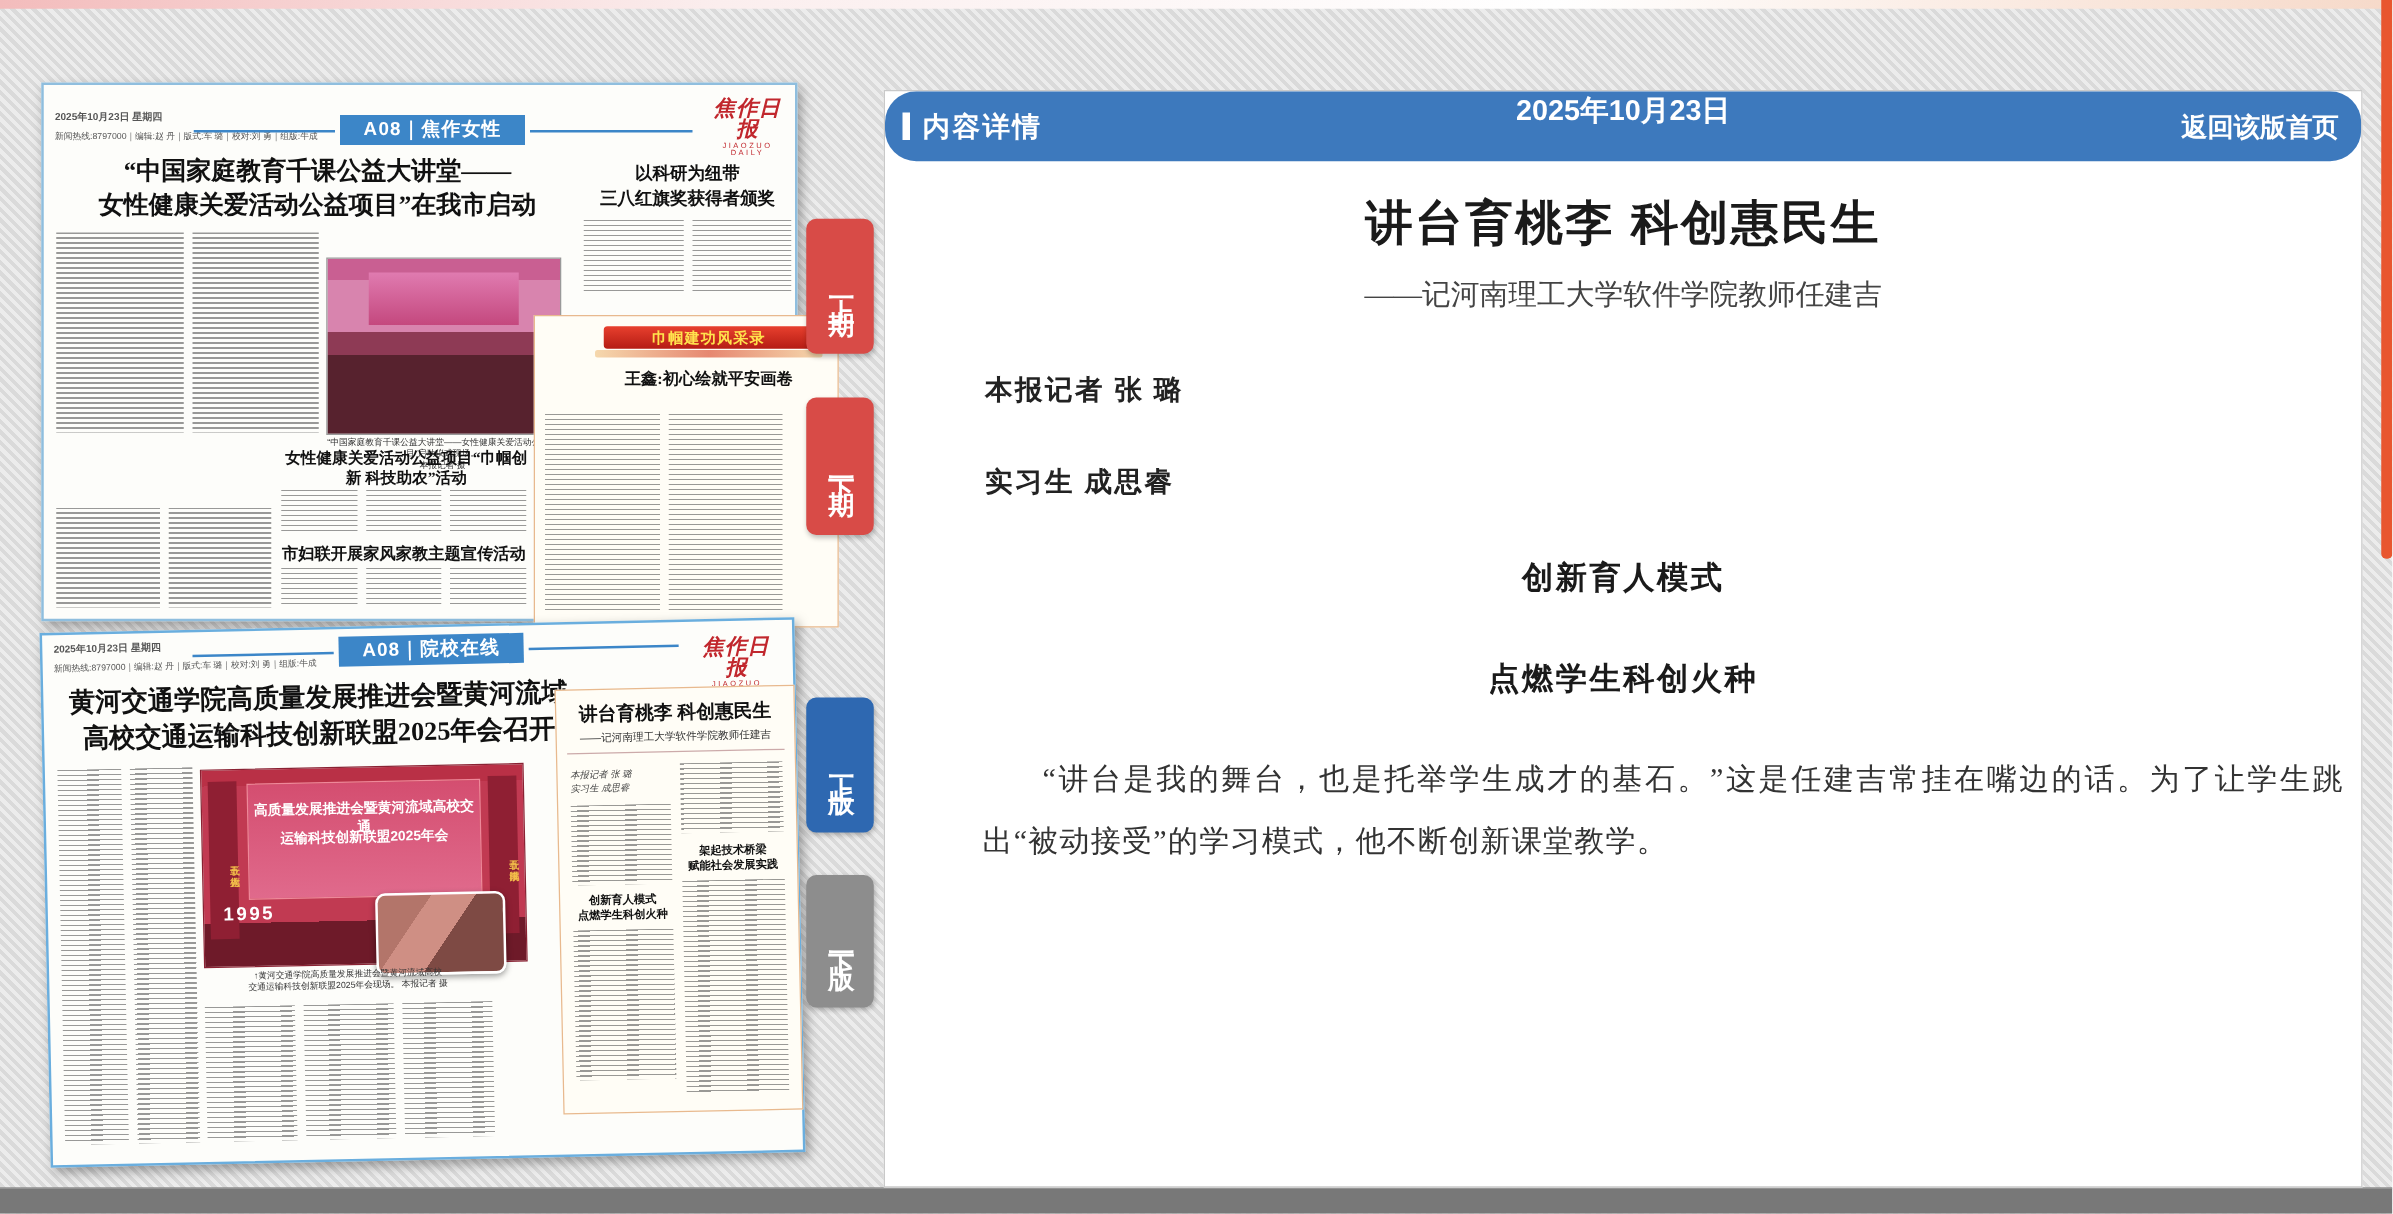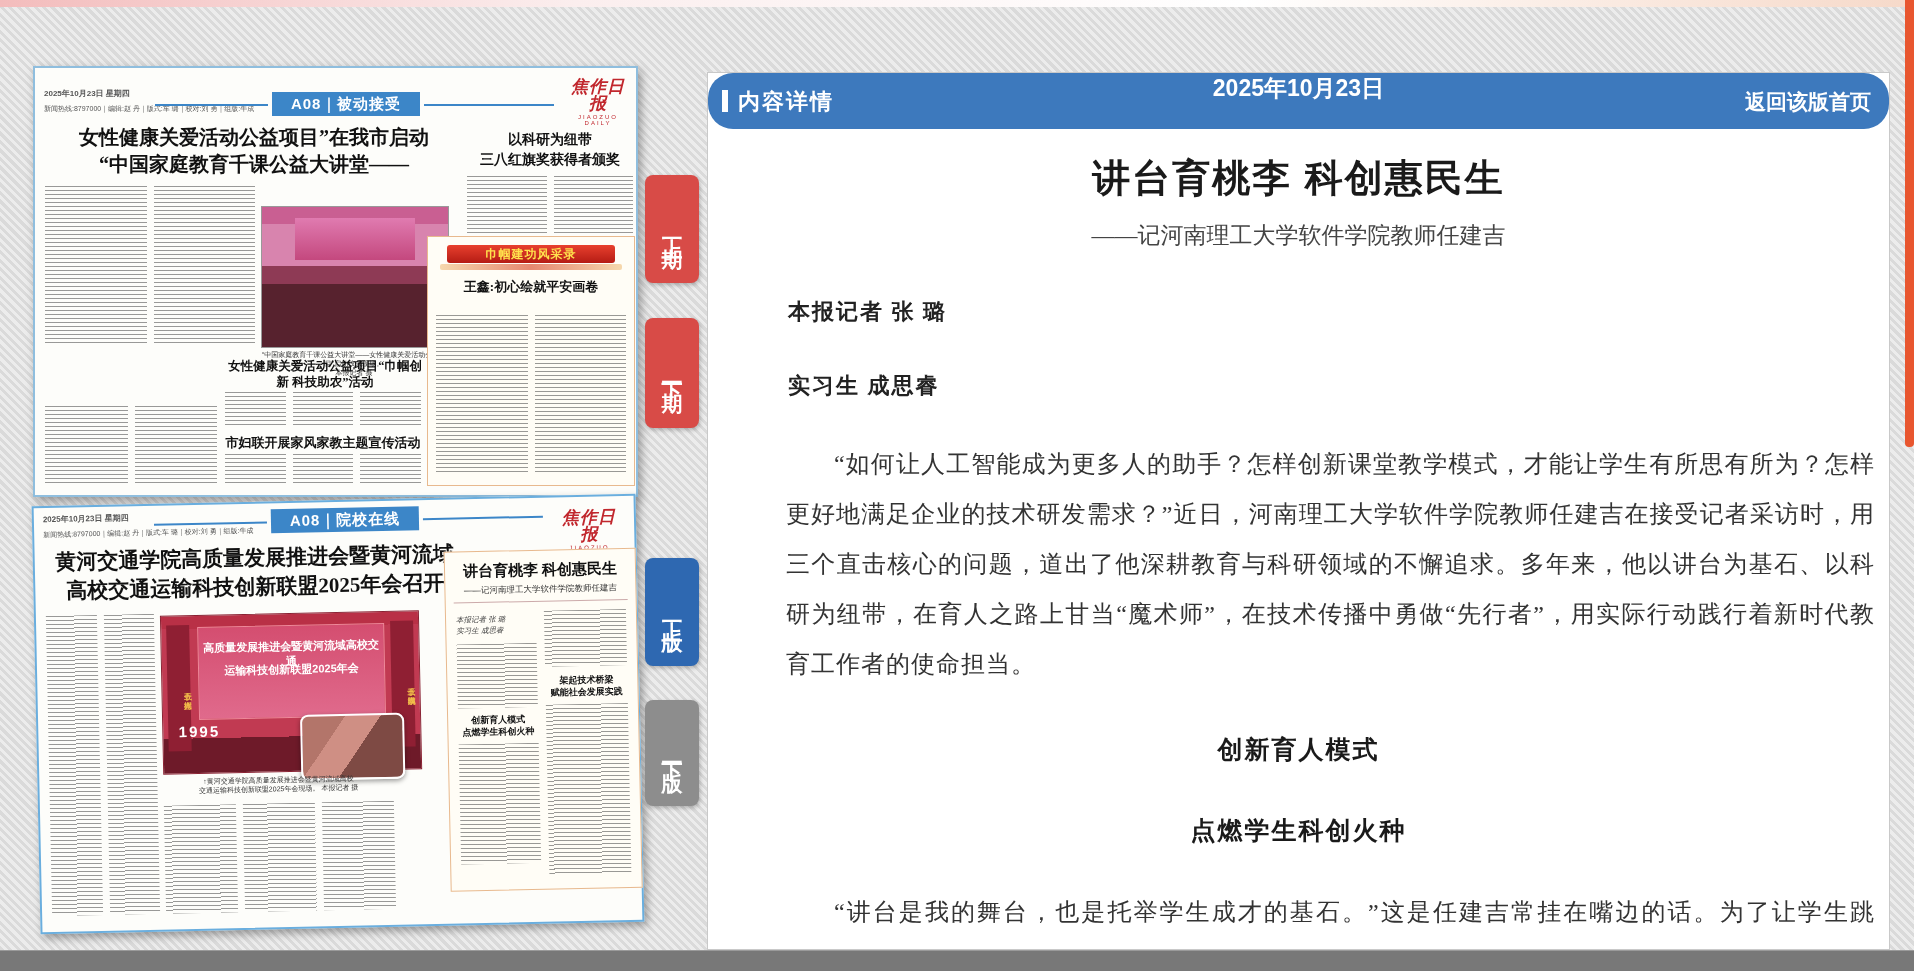--- a/index.html
+++ b/index.html
@@ -86,30 +86,30 @@
 
 <div class="screen">
   <div class="top-strip"></div>
   <div class="orange-strip"></div>
   <div class="bottom-bar"></div>
 
   <div class="paper page1">
     <div class="tinytxt" style="left:9px;top:20px;font-size:8px;font-weight:bold;">2025年10月23日 星期四</div>
     <div class="tinytxt" style="left:9px;top:36px;width:210px;">新闻热线:8797000｜编辑:赵 丹｜版式:车 璐｜校对:刘 勇｜组版:牛成文</div>
     <div class="labelrow-line" style="left:120px;top:36px;width:113px;"></div>
-    <div class="seclabel" style="left:237px;top:24px;width:148px;height:24px;">A08｜被动接受</div>
+    <div class="seclabel" style="left:237px;top:24px;width:148px;height:24px;">A08｜焦作女性</div>
     <div class="labelrow-line" style="left:389px;top:36px;width:130px;"></div>
     <div class="brand" style="left:528px;top:10px;width:70px;">
       <div class="cn">焦作日报</div>
       <div class="en">JIAOZUO DAILY</div>
     </div>
 
     <div class="bighead serif" style="left:4px;top:56px;width:430px;font-size:20px;line-height:27px;">
+      <div>“中国家庭教育千课公益大讲堂——</div>
       <div>女性健康关爱活动公益项目”在我市启动</div>
-      <div>“中国家庭教育千课公益大讲堂——</div>
     </div>
     <div class="bighead serif" style="left:432px;top:62px;width:166px;font-size:14px;line-height:20px;">
       <div>以科研为纽带</div>
       <div>三八红旗奖获得者颁奖</div>
     </div>
 
     <div class="cols" style="left:10px;top:118px;width:210px;height:160px;">
       <div class="tcol"></div>
         <div class="tcol"></div>
     </div>
@@ -119,21 +119,21 @@
     </div>
 
     <div class="photo1" style="left:226px;top:138px;width:186px;height:140px;">
       <div class="scr"></div>
     </div>
     <div class="caption" style="left:220px;top:282px;width:198px;">
       <div>“中国家庭教育千课公益大讲堂——女性健康关爱活动公益项目”启动仪式现场。</div>
       <div>本报记者 摄</div>
     </div>
 
-    <div class="obox" style="left:392px;top:168px;width:206px;height:248px;">
+    <div class="obox" style="left:392px;top:184px;width:206px;height:248px;padding-left:36px;">
       <div class="banner">巾帼建功风采录</div>
       <div class="banner2"></div>
       <div class="wangxin serif">王鑫:初心绘就平安画卷</div>
       <div class="cols" style="left:8px;top:78px;width:190px;height:160px;">
         <div class="tcol"></div>
           <div class="tcol"></div>
       </div>
     </div>
 
     <div class="bighead serif" style="left:190px;top:290px;width:200px;font-size:12.5px;line-height:16px;">女性健康关爱活动公益项目“巾帼创新 科技助农”活动</div>
@@ -236,18 +236,17 @@
     <div class="phead">
       <div class="mark"></div>
       <div class="ptitle">内容详情</div>
       <div class="pdate">2025年10月23日</div>
       <div class="pback">返回该版首页</div>
     </div>
     <div class="atitle">讲台育桃李 科创惠民生</div>
     <div class="asub">——记河南理工大学软件学院教师任建吉</div>
     <div class="abyline">本报记者 张 璐</div>
     <div class="abyline abyline2">实习生 成思睿</div>
-    <div class="apara">“如何让人工智能成为更多人的助手？怎样创新课堂教学模式，才能让学生有所思有所为？怎样更好地满足企业的技术研发需求？”近日，河南理工大学软件学院教师任建吉在接受记者采访时，用三个直击核心的问题，道出了他深耕教育与科研领域的不懈追求。多年来，他以讲台为基石、以科研为纽带，在育人之路上甘当“魔术师”，在技术传播中勇做“先行者”，用实际行动践行着新时代教育工作者的使命担当。</div>
     <div class="ahead">创新育人模式</div>
     <div class="ahead ahead2">点燃学生科创火种</div>
     <div class="apara apara2">“讲台是我的舞台，也是托举学生成才的基石。”这是任建吉常挂在嘴边的话。为了让学生跳出“被动接受”的学习模式，他不断创新课堂教学。</div>
   </div>
 </div>
 
 </body></html>

